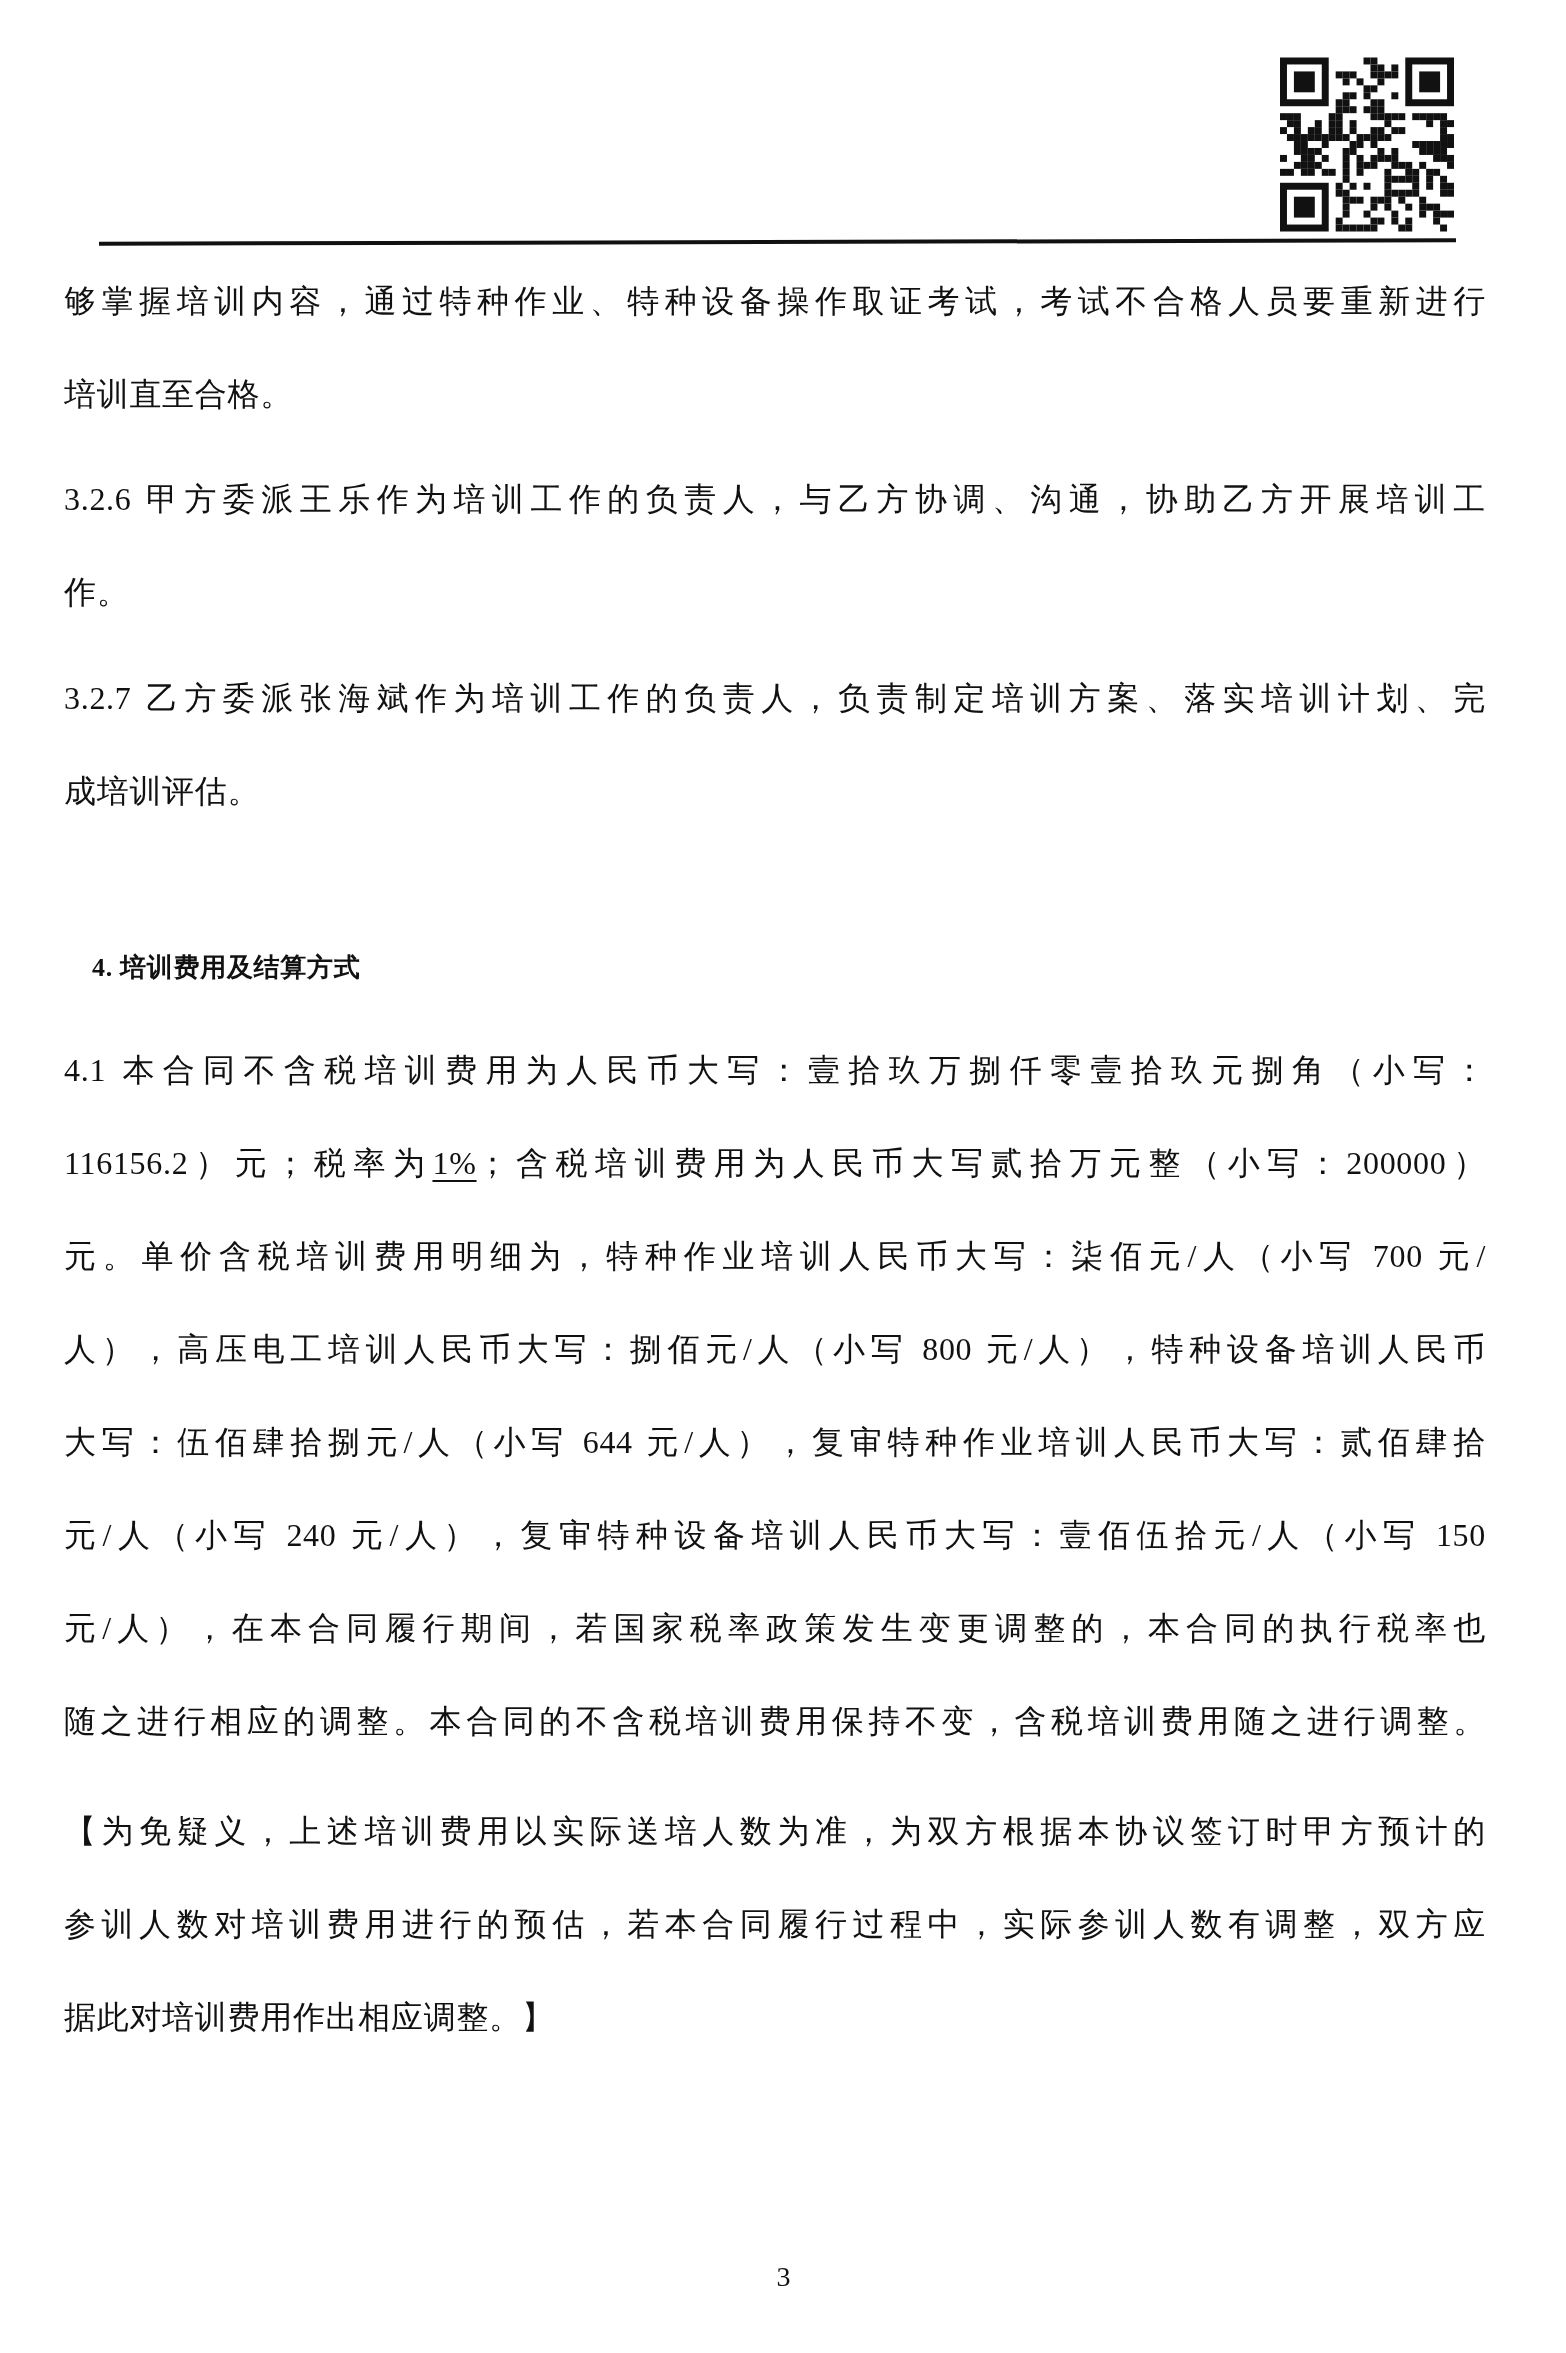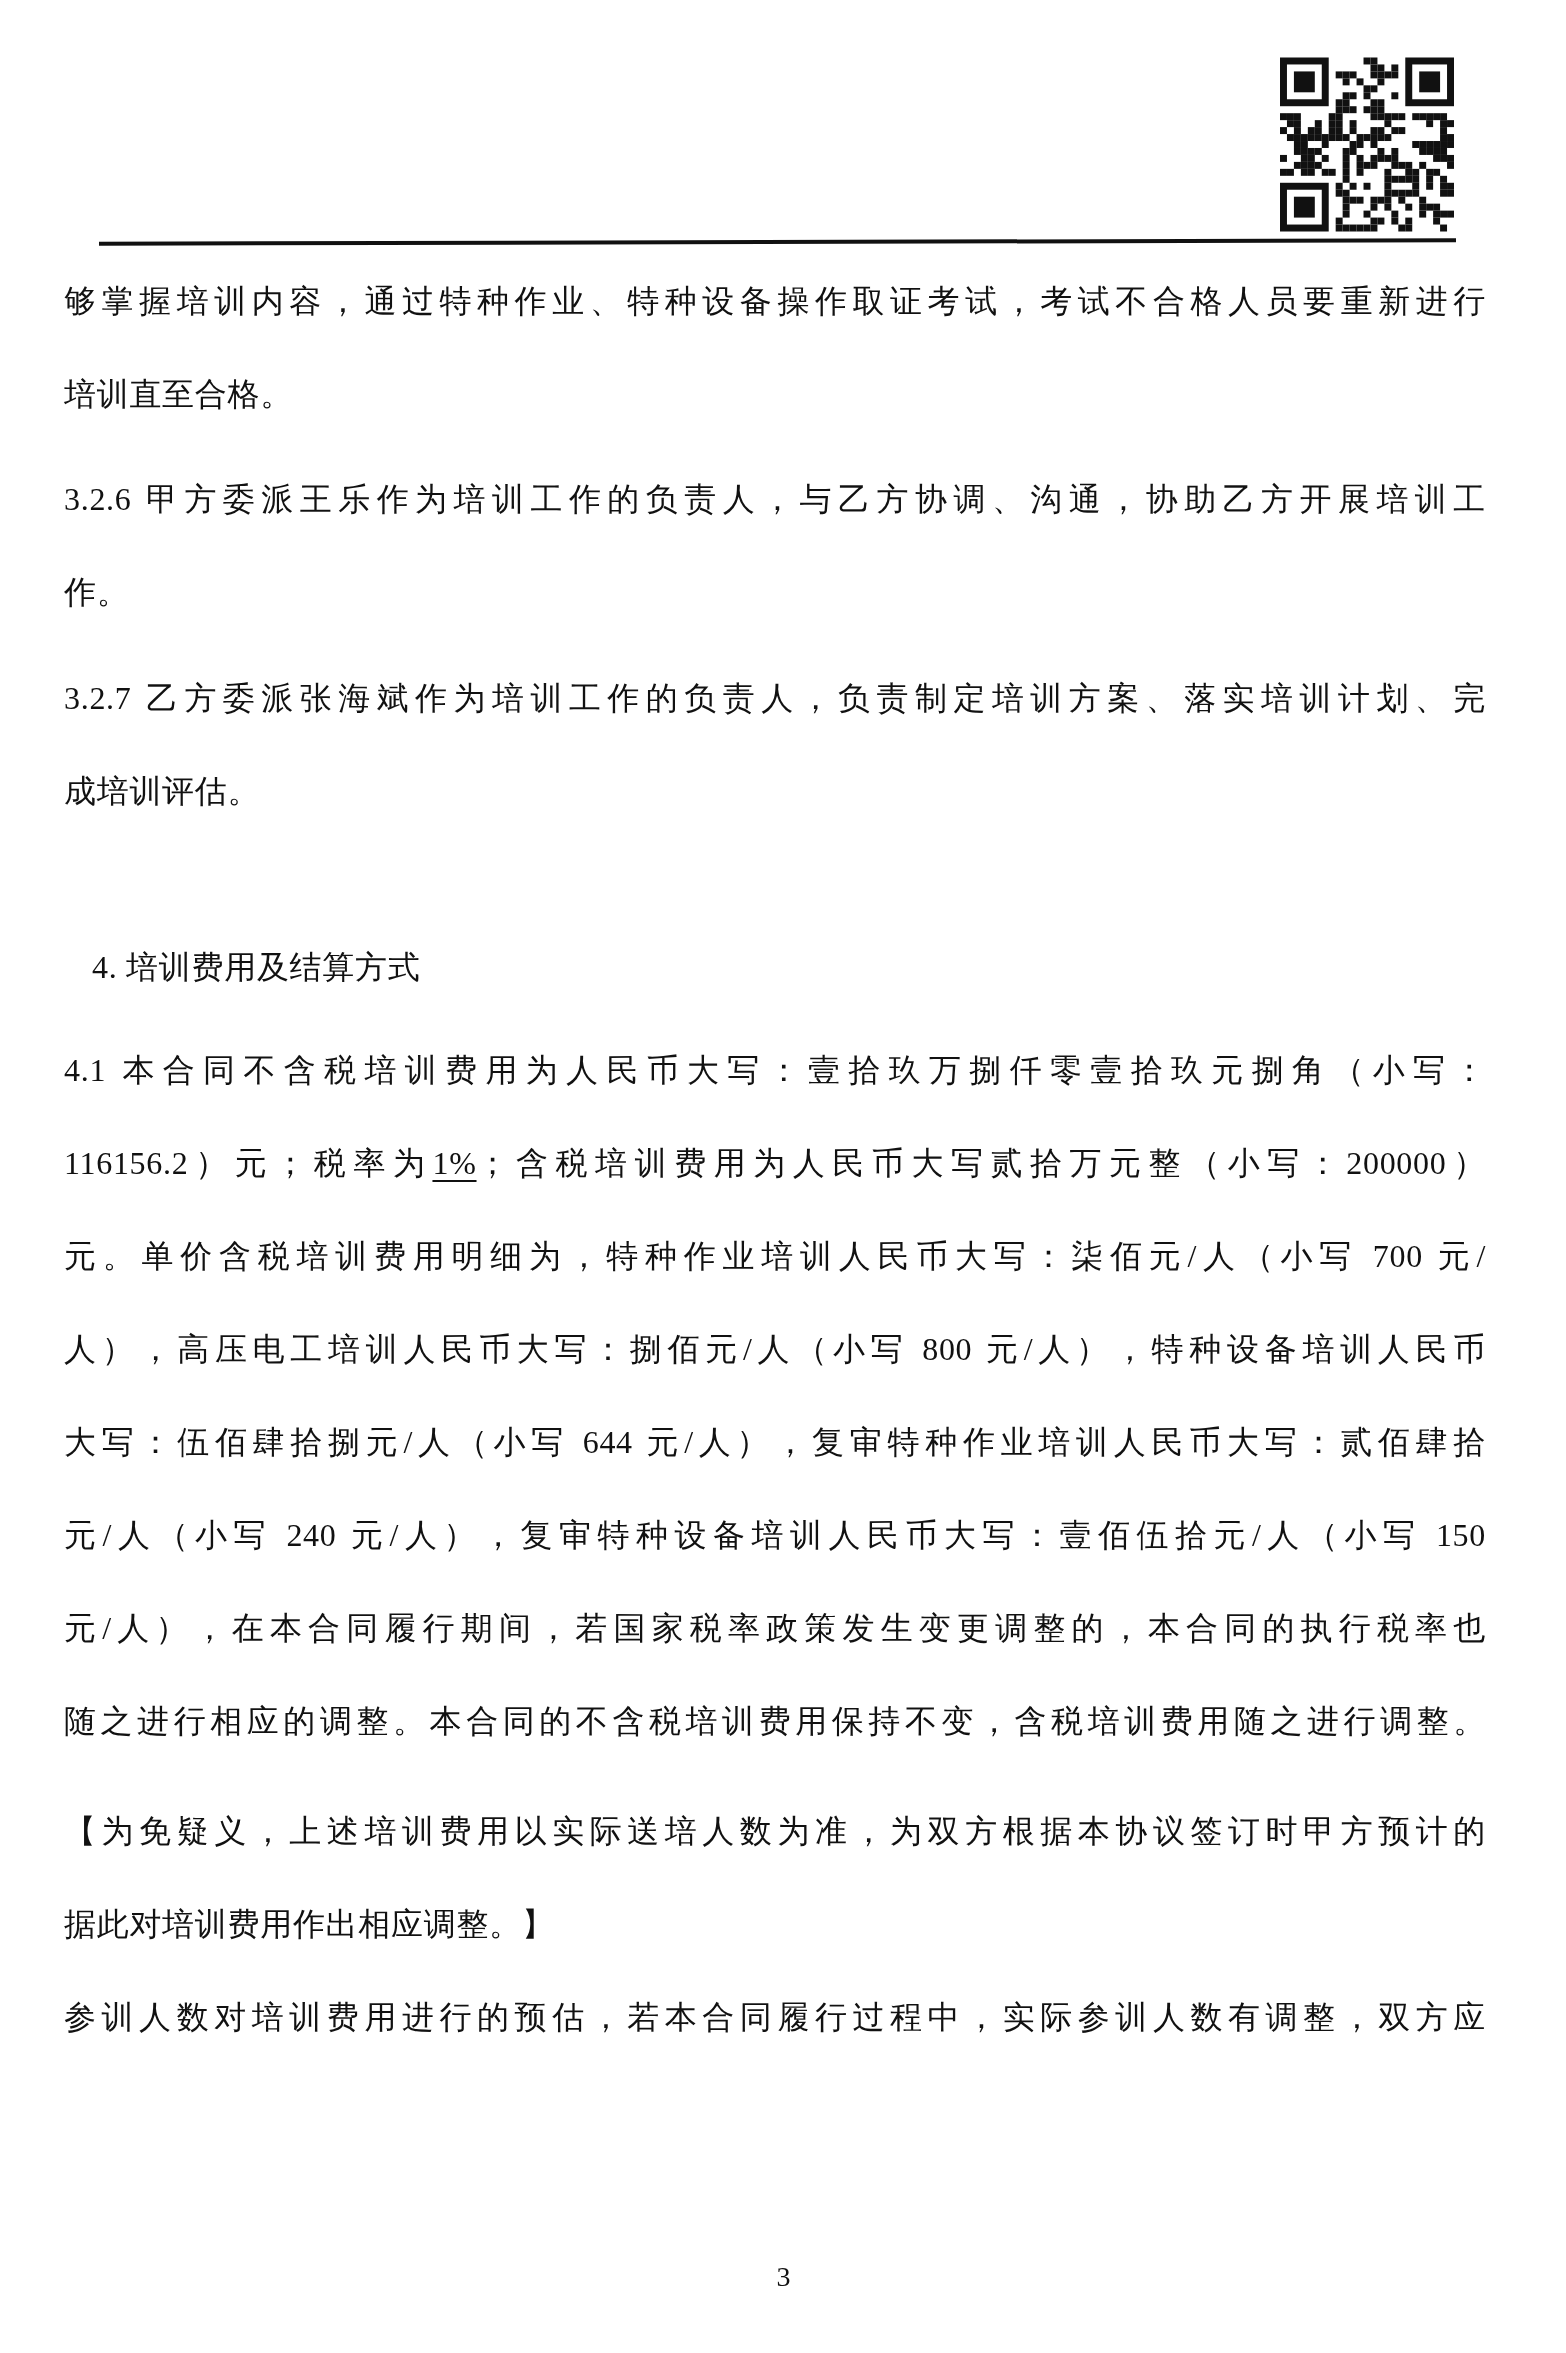--- a/index.html
+++ b/index.html
@@ -38,23 +38,23 @@
     letter-spacing: 0.7px;
   }
   .ln.end { text-align-last: left; }
   .gap-sm  { margin-top: 12.4px; }
   .gap-sm2 { margin-top: 13px; }
   .gap-md  { margin-top: 9.5px; }
   .gap-md2 { margin-top: 17.5px; }
   .gap-md3 { margin-top: 14px; }
   .gap-lg  { margin-top: 83px; }
   .heading {
-    font-weight: normal;
+    font-weight: bold;
     padding-left: 28px;
-    font-size: 32px;
+    font-size: 26px;
   }
   .u {
     text-decoration: underline;
     text-underline-offset: 5.8px;
     text-decoration-thickness: 2.2px;
   }
   .footer {
     position: absolute;
     left: 0; top: 2261px;
     width: 1567px;
@@ -317,22 +317,22 @@
       <span class="ln">元。单价含税培训费用明细为，特种作业培训人民币大写：柒佰元/人（小写 700 元/</span>
       <span class="ln">人），高压电工培训人民币大写：捌佰元/人（小写 800 元/人），特种设备培训人民币</span>
       <span class="ln">大写：伍佰肆拾捌元/人（小写 644 元/人），复审特种作业培训人民币大写：贰佰肆拾</span>
       <span class="ln">元/人（小写 240 元/人），复审特种设备培训人民币大写：壹佰伍拾元/人（小写 150</span>
       <span class="ln">元/人），在本合同履行期间，若国家税率政策发生变更调整的，本合同的执行税率也</span>
       <span class="ln">随之进行相应的调整。本合同的不含税培训费用保持不变，含税培训费用随之进行调整。</span>
     </p>
 
     <p class="para gap-md2">
       <span class="ln">【为免疑义，上述培训费用以实际送培人数为准，为双方根据本协议签订时甲方预计的</span>
+      <span class="ln">参训人数对培训费用进行的预估，若本合同履行过程中，实际参训人数有调整，双方应</span>
       <span class="ln end">据此对培训费用作出相应调整。】</span>
-      <span class="ln">参训人数对培训费用进行的预估，若本合同履行过程中，实际参训人数有调整，双方应</span>
     </p>
 
 
   </main>
 
   <div class="footer">3</div>
 
 </div>
 
 

